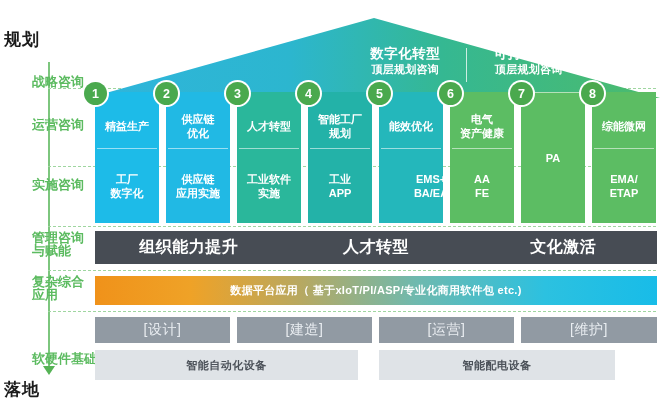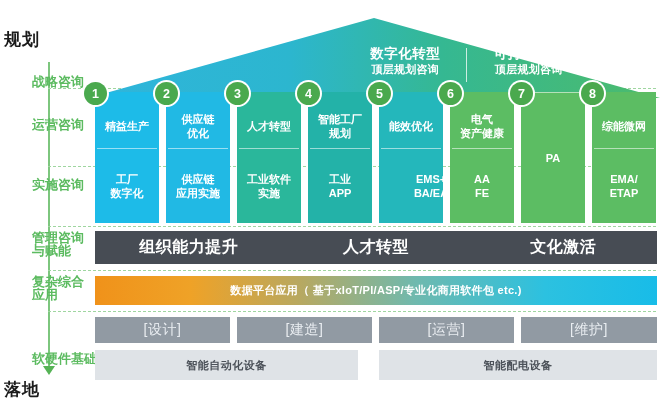--- a/index.html
+++ b/index.html
@@ -252,16 +252,16 @@
 
   <div class="phases">
     <div class="phase" style="left:0px;width:135px;">[设计]</div>
     <div class="phase" style="left:142px;width:135px;">[建造]</div>
     <div class="phase" style="left:284px;width:135px;">[运营]</div>
     <div class="phase" style="left:426px;width:136px;">[维护]</div>
   </div>
 
   <div class="foundation">
     <div class="fnd" style="left:0px;width:263px;">智能自动化设备</div>
-    <div class="fnd" style="left:284px;width:278px;">智能配电设备</div>
+    <div class="fnd" style="left:284px;width:236px;">智能配电设备</div>
   </div>
 
 </div>
 
 </body></html>

